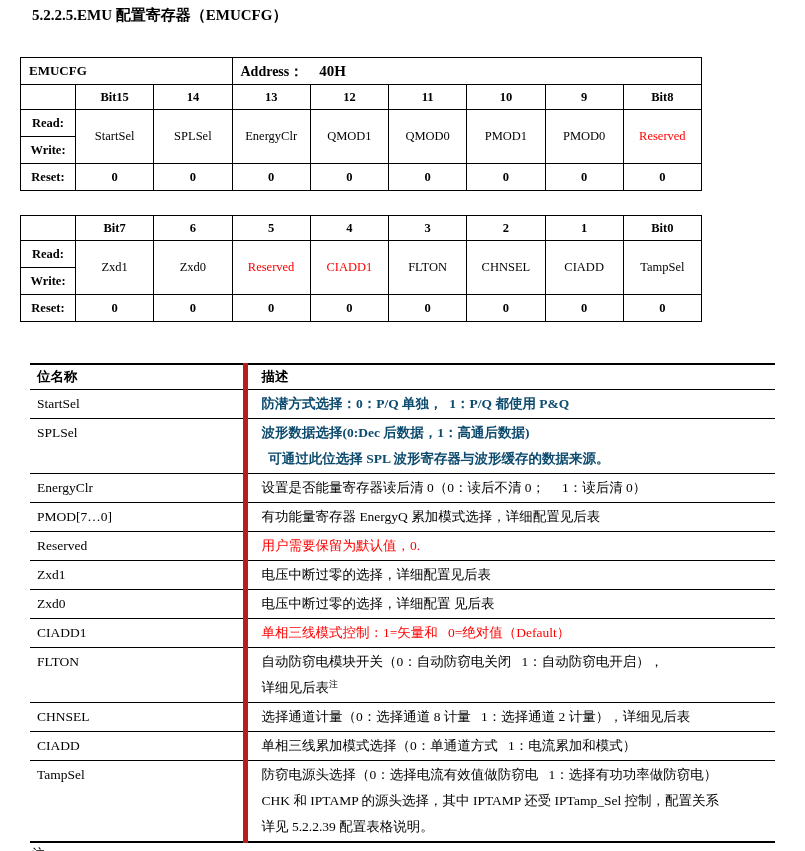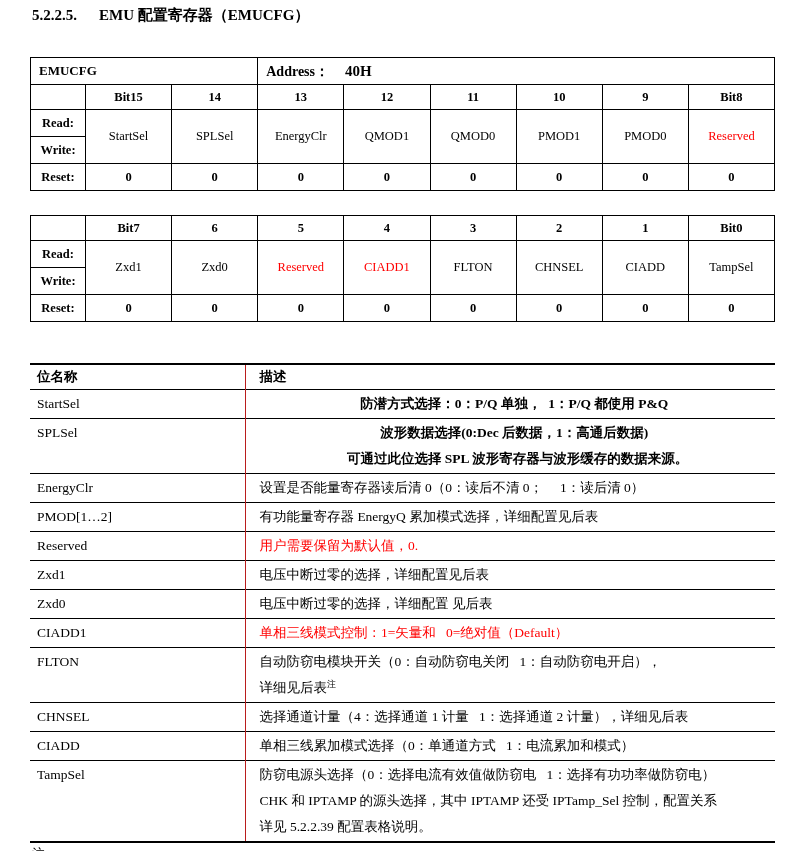--- a/index.html
+++ b/index.html
@@ -5,54 +5,54 @@
   html,body { margin:0; padding:0; }
   body {
     width:805px; height:851px; background:#ffffff; color:#000;
     font-family:"Liberation Serif","DejaVu Serif",serif;
     position:relative; overflow:hidden;
   }
   .page-heading {
     position:absolute; left:32px; top:6px;
     font-size:15px; font-weight:bold; white-space:nowrap;
   }
-  .page-heading .h-title { margin-left:22px; }
+  .page-heading .h-title { }
 
   
   table.reg {
-    position:absolute; left:30px; width:745px;
+    position:absolute; left:20px; width:682px;
     border-collapse:collapse; table-layout:fixed;
   }
   table.reg td { border:1px solid #000; text-align:center; padding:0; overflow:hidden; }
   .reg .r-head td  { height:26px; }
   .reg .r-bits td  { height:24px; }
   .reg .r-read td  { height:26px; }
   .reg .r-write td { height:26px; }
   .reg .r-reset td { height:26px; }
   .reg-name  { text-align:left !important; padding-left:8px !important; font-weight:bold; font-size:13px; }
   .reg-addr  { text-align:left !important; padding-left:8px !important; }
   .addr-label{ font-weight:bold; font-size:14px; }
   .addr-value{ font-weight:bold; font-size:15px; padding-left:16px; }
   .lbl  { font-weight:bold; font-size:12.5px; }
   .bit  { font-weight:bold; font-size:12.5px; }
   .field{ font-size:12.5px; }
   .rst  { font-weight:bold; font-size:12.5px; }
   .red  { color:#FF0000; }
-  .red-bold { color:#000000; font-weight:bold;text-align:center; }
+  .red-bold { color:#0c4a6e; font-weight:bold; }
 
   
   table.desc {
     position:absolute; left:30px; top:363px; width:745px;
     border-collapse:collapse; table-layout:fixed;
     border-top:2px solid #000; border-bottom:2px solid #000;
     font-size:13.5px;
   }
   table.desc td { border-top:1px solid #000; vertical-align:top; padding:1px 6px; line-height:26px; }
   table.desc tr.hdr td { border-top:none; font-weight:bold; line-height:22px; }
-  table.desc td.name { border-right:1px solid #b91c1c; padding-left:7px; }
+  table.desc td.name { border-right:5px solid #b91c1c; padding-left:7px; }
   table.desc td.dsc  { padding-left:14px; }
   table.desc .line   { white-space:pre-wrap; }
   table.desc sup { font-size:9px; line-height:0; }
 
   .footnote-clip {
     position:absolute; left:32px; top:845px; height:6px; overflow:hidden;
     font-size:13px;
   }
 </style>
 </head>
@@ -197,21 +197,21 @@
         <div class="line red-bold">  可通过此位选择 SPL 波形寄存器与波形缓存的数据来源。</div>
       </td>
     </tr>
     <tr>
       <td class="name">EnergyClr</td>
       <td class="dsc">
             <div class="line">设置是否能量寄存器读后清 0（0：读后不清 0；     1：读后清 0）</div>
           </td>
     </tr>
     <tr>
-      <td class="name">PMOD[1…2]</td>
+      <td class="name">PMOD[7…0]</td>
       <td class="dsc">
             <div class="line">有功能量寄存器 EnergyQ 累加模式选择，详细配置见后表</div>
           </td>
     </tr>
     <tr>
       <td class="name">Reserved</td>
       <td class="dsc">
             <div class="line red">用户需要保留为默认值，0.</div>
           </td>
     </tr>
@@ -236,21 +236,21 @@
     <tr>
       <td class="name">FLTON</td>
       <td class="dsc">
         <div class="line">自动防窃电模块开关（0：自动防窃电关闭   1：自动防窃电开启），</div>
         <div class="line"><span>详细见后表</span><sup>注</sup></div>
       </td>
     </tr>
     <tr>
       <td class="name">CHNSEL</td>
       <td class="dsc">
-            <div class="line">选择通道计量（4：选择通道 1 计量   1：选择通道 2 计量），详细见后表</div>
+            <div class="line">选择通道计量（0：选择通道 8 计量   1：选择通道 2 计量），详细见后表</div>
           </td>
     </tr>
     <tr>
       <td class="name">CIADD</td>
       <td class="dsc">
             <div class="line">单相三线累加模式选择（0：单通道方式   1：电流累加和模式）</div>
           </td>
     </tr>
     <tr>
       <td class="name">TampSel</td>

